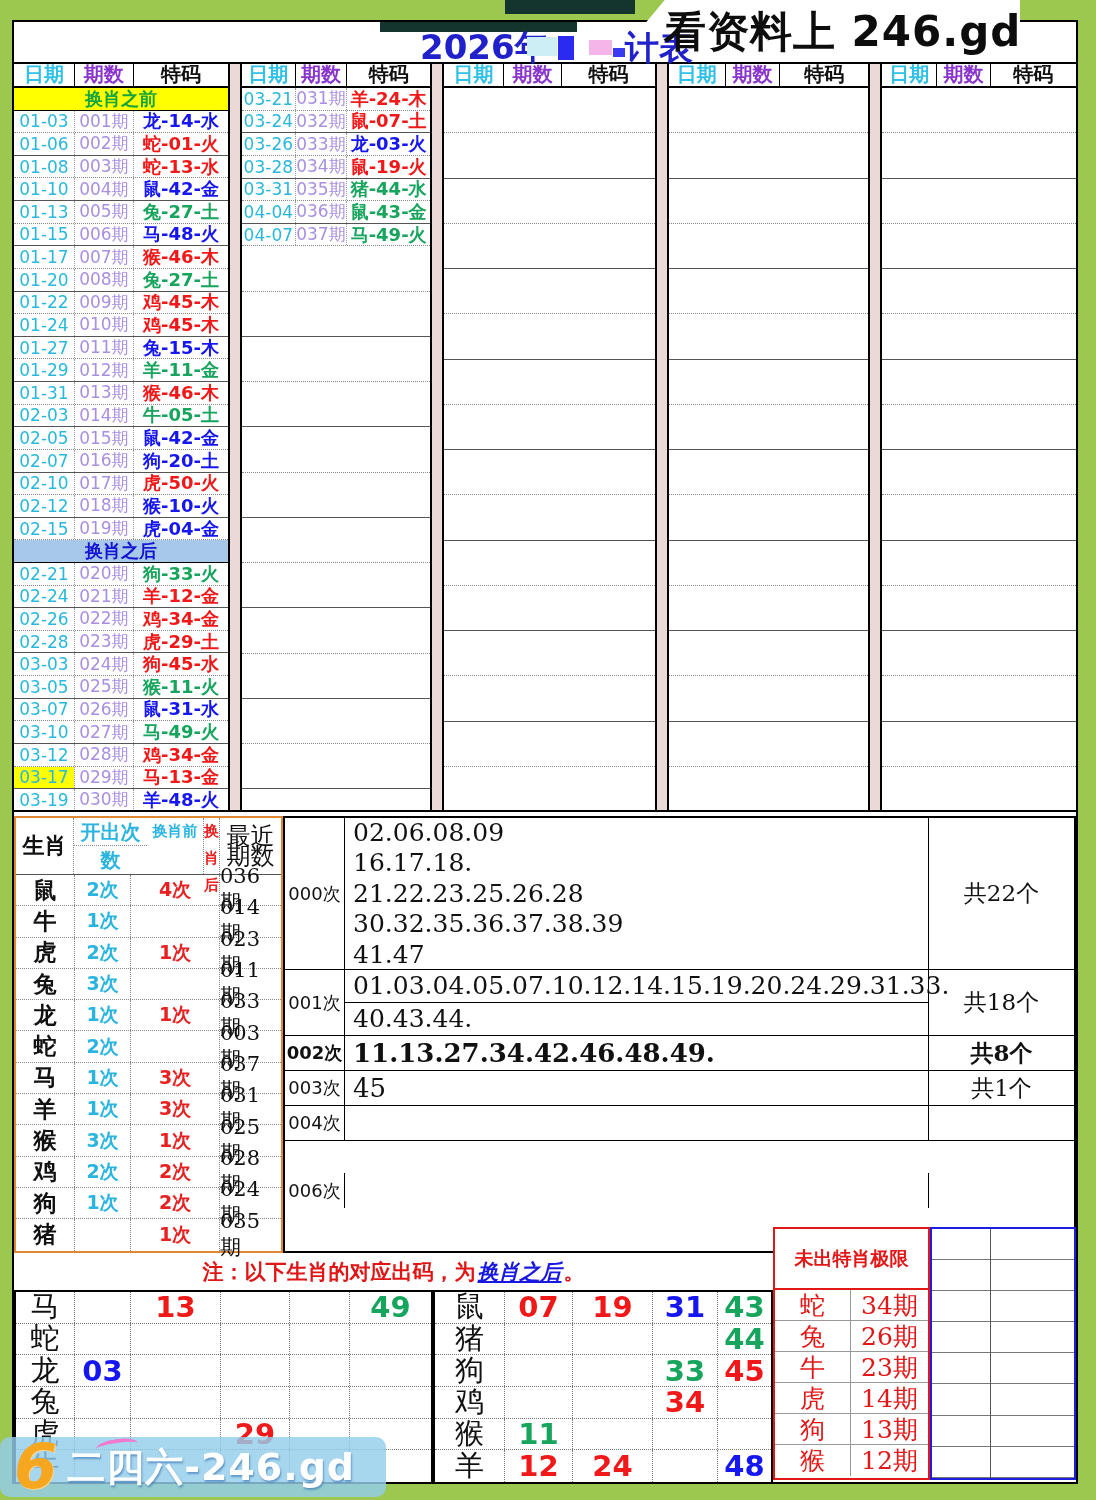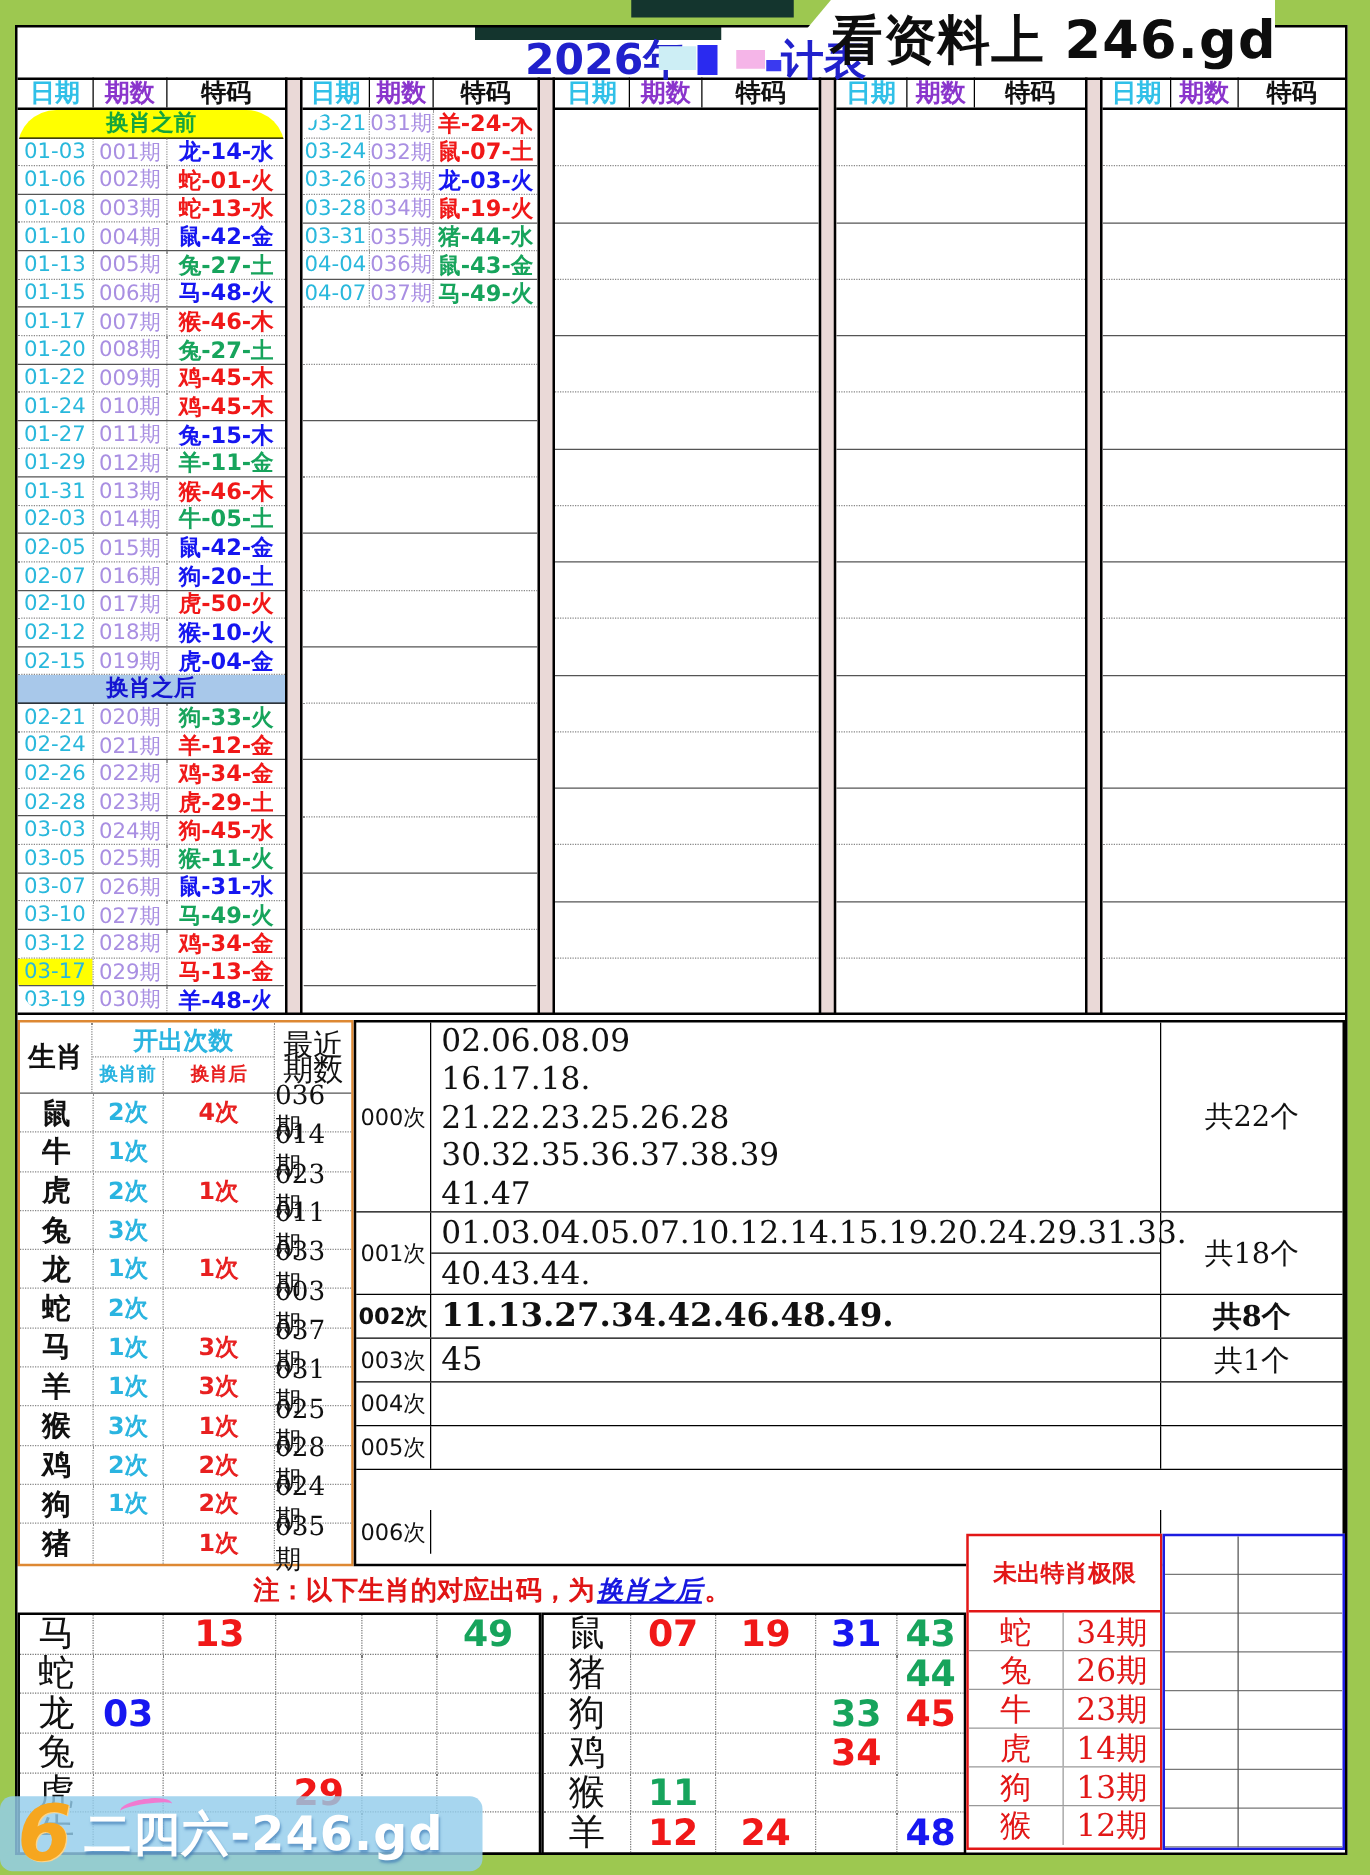--- a/index.html
+++ b/index.html
@@ -21,21 +21,21 @@
          clip-path:polygon(0 100%,7% 0,100% 0,100% 100%);}
   #overlay-text{left:664px;top:4px;font-size:42px;font-weight:600;color:#0d0d0d;z-index:5;letter-spacing:1px;white-space:nowrap;}
   
   .hline{background:#000;z-index:2;}
   .group{top:62px;height:750px;z-index:1;}
   .ghead{display:flex;height:26px;border-bottom:2px solid #000;}
   .gh{font-size:20px;font-weight:bold;text-align:center;display:flex;align-items:center;justify-content:center;}
   .gh-date{width:28%;color:#30c0e8;}
   .gh-period{width:28%;color:#8a35cc;border-left:1px solid #000;border-right:1px solid #000;}
   .gh-code{flex:1;color:#111;}
-  .gbody{height:724px;overflow:hidden;border-radius:31px;}
+  .gbody{height:724px;overflow:hidden;}
   .band{height:22.5px;font-weight:bold;text-align:center;font-size:18px;line-height:22px;border-bottom:1px solid #000;}
   .band-yellow{background:#ffff00;color:#16a53c;}
   .band-blue{background:#a8c8ea;color:#1414d2;}
   .row{display:flex;height:22.63px;align-items:stretch;}
   .rows > div.row:nth-of-type(odd){border-bottom:1px dotted #888;}
   .rows > div.row:nth-of-type(even){border-bottom:1px solid #555;}
   .cell{display:flex;align-items:center;justify-content:center;}
   .cd{width:28%;color:#29b8dc;font-size:17px;}
   .cp{width:28%;color:#a98fe2;font-size:17px;border-left:1px dotted #999;border-right:1px dotted #999;}
   .cc{flex:1;font-size:18px;font-weight:bold;}
@@ -43,21 +43,21 @@
   .c-blue{color:#1616f0;}
   .c-green{color:#17a45c;}
   .c-hl{background:#ffff00;}
   .sep{top:62px;height:750px;background:#ead9d7;border-left:2px solid #000;border-right:2px solid #000;z-index:1;}
   [data-fill-rows] > .fill-row{height:45.26px;border-bottom:1px dotted #888;}
   [data-fill-rows] > .fill-row:nth-of-type(even){border-bottom:1px solid #555;}
   
   #stats-left{left:14px;top:816px;width:269px;height:437px;border:2px solid #dd8833;z-index:1;}
   .stats-head{display:flex;height:57px;border-bottom:1px solid #555;}
   .sh-z{width:58px;font-size:22px;font-weight:bold;display:flex;align-items:center;justify-content:center;border-right:1px dotted #888;}
-  .sh-mid{width:145px;display:flex;flex-direction:column;}
+  .sh-mid{width:145px;display:flex;flex-direction:row;}
   .sh-mid-top{height:28px;color:#2ab4e0;font-weight:bold;font-size:20px;text-align:center;border-bottom:1px dotted #888;line-height:28px;}
   .sh-mid-bot{flex:1;display:flex;}
   .sh-before{width:56px;color:#2ab4e0;font-weight:bold;font-size:15px;text-align:center;line-height:27px;}
   .sh-after{flex:1;color:#e82020;font-weight:bold;font-size:15px;text-align:center;line-height:27px;border-left:1px dotted #888;}
   .sh-recent{flex:1;border-left:1px dotted #888;font-size:24px;display:flex;flex-direction:column;align-items:center;justify-content:center;line-height:20px;}
   .srow{display:flex;height:31.3px;border-bottom:1px dotted #888;align-items:stretch;}
   .srow:last-of-type{border-bottom:none;}
   .sc{display:flex;align-items:center;justify-content:center;}
   .sc-z{width:58px;font-size:23px;font-weight:bold;}
   .sc-b{width:56px;color:#2ab4e0;font-weight:bold;font-size:19px;border-left:1px dotted #888;}
@@ -583,27 +583,20 @@
         </div>
       <div class="ftotal">共1个</div>
     </div>
     <div class="frow" style="height:35px;">
       <div class="flabel">004次</div>
       <div class="fcontent">
           <div class="fone"></div>
         </div>
       <div class="ftotal"></div>
     </div>
-    <div class="frow" style="height:35px;">
-      <div class="flabel">005次</div>
-      <div class="fcontent">
-          <div class="fone"></div>
-        </div>
-      <div class="ftotal"></div>
-    </div>
     <div class="frow" style="height:35px;margin-top:32px;">
       <div class="flabel">006次</div>
       <div class="fcontent">
           <div class="fone"></div>
         </div>
       <div class="ftotal"></div>
     </div>
   </div>
 
   <div class="abs" id="note">

